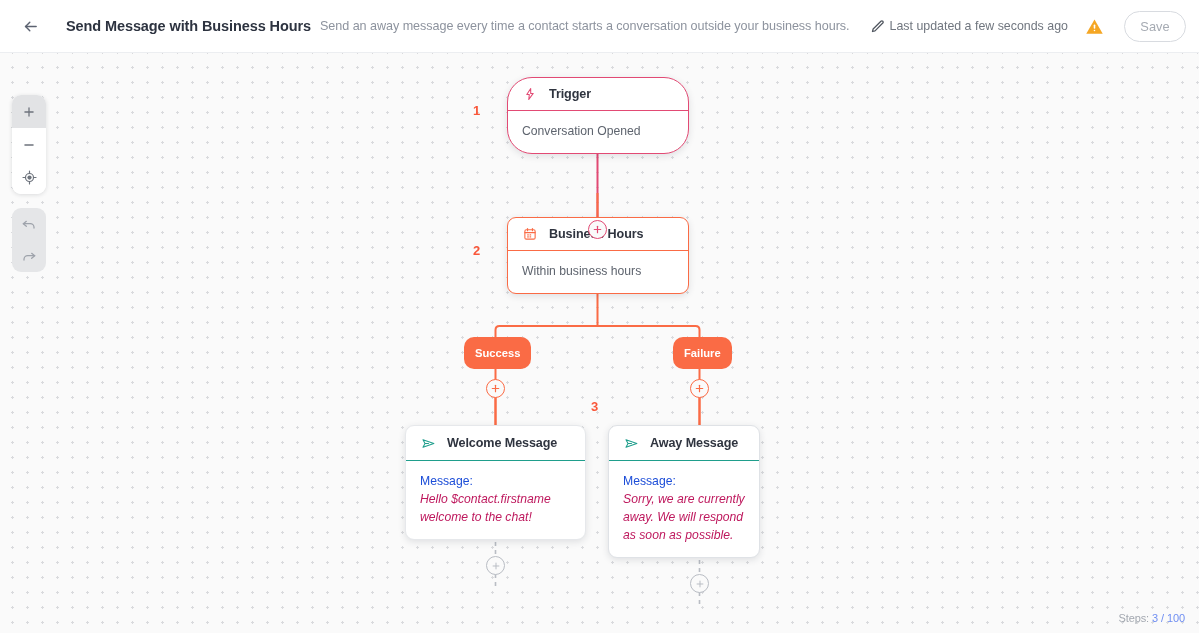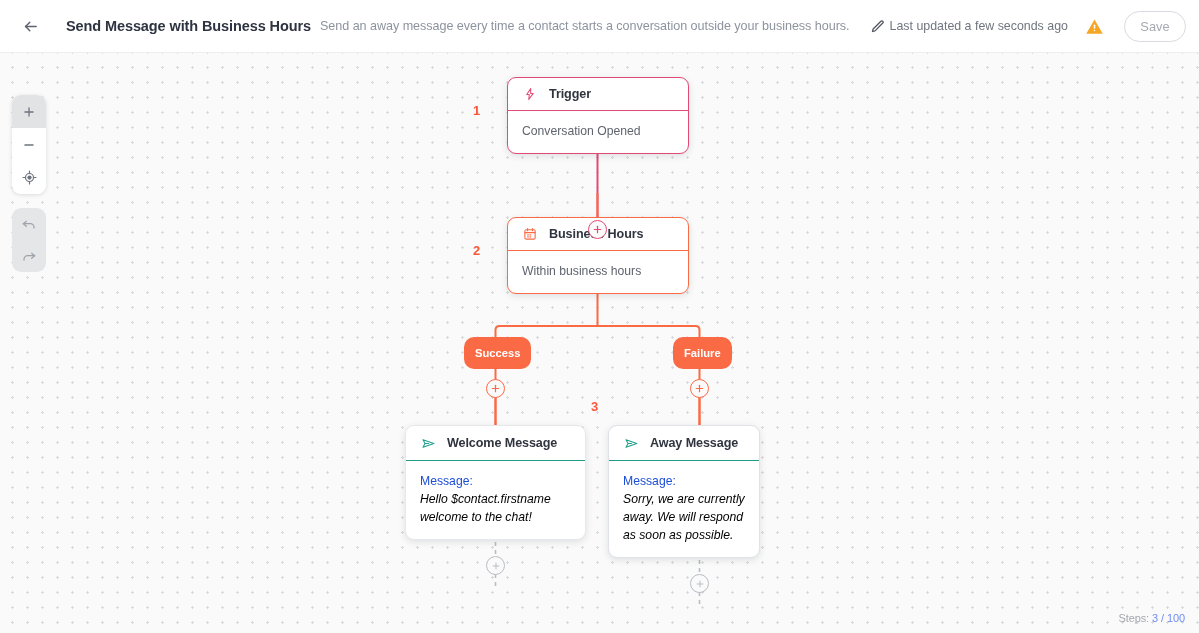--- a/index.html
+++ b/index.html
@@ -136,21 +136,21 @@
     font-size: 12.6px; font-weight: bold; color: #2f343f;
     letter-spacing: -0.1px; white-space: nowrap;
   }
   .node-div { height: 1px; width: 100%; }
   .node-body {
     padding: 11px 14px 13px 14px;
     font-size: 12.2px; color: #5e646e;
     line-height: 18px;
   }
   .node-body .msg-label { color: #1d4ed8; }
-  .node-body .msg-text { font-style: italic; color: #000000; }
+  .node-body .msg-text { font-style: italic; color: #be185d; }
 
   
   .node.trigger { border: 1.5px solid #e24a74; }
   .node.trigger .node-div { background: #e24a74; }
   
   .node.cond { border: 1.5px solid #fa6b45; }
   .node.cond .node-div { background: #fa6b45; }
   
   .node.msg { border: 1px solid #e6e8eb; }
   .node.msg .node-div { background: #1f9e8c; }
@@ -290,21 +290,21 @@
         <polyline points="16 8 20.5 11.5 16 15.5"></polyline>
         <path d="M20.5 11.5 H10 a5.5 5.5 0 0 0 -5.5 5.5 v1"></path>
       </svg>
     </div>
   </div>
 
   <div class="step-num" style="left:473px; top:50px;">1</div>
   <div class="step-num" style="left:473px; top:190px;">2</div>
   <div class="step-num" style="left:591px; top:346px;">3</div>
 
-  <div class="node trigger" style="left:507px; top:24px; width:182px;">
+  <div class="node trigger" style="left:507px; top:24px; width:182px;border-radius:25px;">
     <div class="node-head">
       <span class="nh-icon">
         <svg width="14" height="14" viewBox="0 0 24 24" fill="none" stroke="#e24a74" stroke-width="1.8" stroke-linejoin="round">
           <path d="M13.2 2.5 L6.5 13 h4.3 l-0.9 8.5 L17.5 11 h-4.3 z"></path>
         </svg>
       </span>
       <span class="nh-title">Trigger</span>
     </div>
     <div class="node-div"></div>
     <div class="node-body">Conversation Opened</div>

